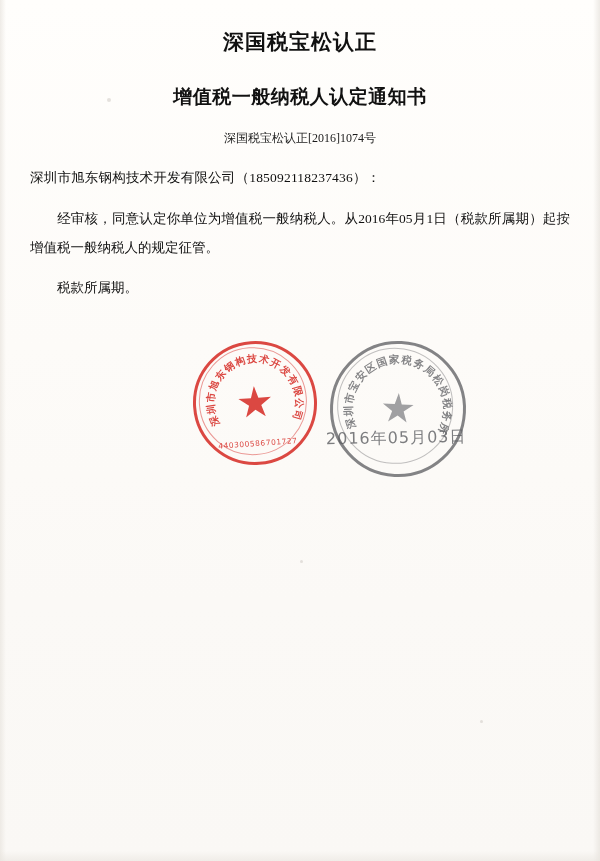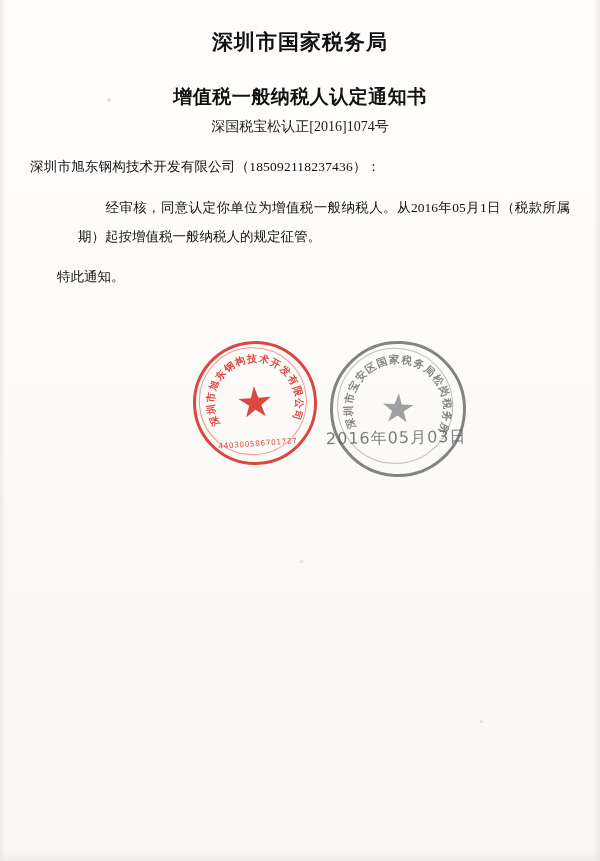--- a/index.html
+++ b/index.html
@@ -64,39 +64,38 @@
   .title-2 {
     margin-top: 28px;
     text-align: center;
     font-size: 19px;
     font-weight: bold;
     letter-spacing: 0.5px;
     color: #111111;
     font-family: "DejaVu Serif", "Liberation Serif", serif;
   }
   .doc-number {
-    margin-top: 8px;
-    text-align: center;
-    font-size: 14px;
+    margin-top: 20px;
+    text-align: center;
+    font-size: 12px;
     color: #1a1a1a;
   }
   .addressee {
     margin-top: 22px;
     font-size: 13.5px;
     color: #101010;
     letter-spacing: .2px;
   }
   .body-para {
     margin-top: 17px;
     font-size: 13.5px;
     line-height: 29px;
     color: #101010;
     text-align: justify;
     text-indent: 0;
-    margin-left: 48px;
   }
   .body-para .indent {
     display: inline-block;
     width: 27px;
   }
   .closing {
     margin-top: 17px;
     font-size: 13.5px;
     color: #101010;
   }
@@ -224,26 +223,26 @@
 </head>
 <body>
 
 <div class="page">
   <div class="paper-tint"></div>
   <div class="scan-edge-left"></div>
   <div class="scan-edge-right"></div>
   <div class="scan-edge-bottom"></div>
 
   <div class="content">
-    <div class="title-1">深圳市国家税务局</div>
+    <div class="title-1">深国税宝松认正</div>
     <div class="title-2">增值税一般纳税人认定通知书</div>
     <div class="doc-number">深国税宝松认正[2016]1074号</div>
     <div class="addressee">深圳市旭东钢构技术开发有限公司（185092118237436）：</div>
     <div class="body-para"><span class="indent"></span><span>经审核，同意认定你单位为增值税一般纳税人。从2016年05月1日（税款所属期）起按增值税一般纳税人的规定征管。</span></div>
-    <div class="closing"><span class="indent"></span><span>特此通知。</span></div>
+    <div class="closing"><span class="indent"></span><span>税款所属期。</span></div>
   </div>
 
   <div class="stamp-layer">
 
     <div class="stamp stamp-red">
       <div class="inner-ring"></div>
       <div class="arc-text" id="red-arc">
           <span class="arc-char" style="font-size: 10px; color: rgb(215, 48, 42); transform: translate(-41.3465px, 15.0489px) rotate(250deg) translate(-50%, -50%);">深</span>
           <span class="arc-char" style="font-size: 10px; color: rgb(215, 48, 42); transform: translate(-43.877px, 3.28812px) rotate(265.714deg) translate(-50%, -50%);">圳</span>
           <span class="arc-char" style="font-size: 10px; color: rgb(215, 48, 42); transform: translate(-43.1276px, -8.71843px) rotate(281.429deg) translate(-50%, -50%);">市</span>

